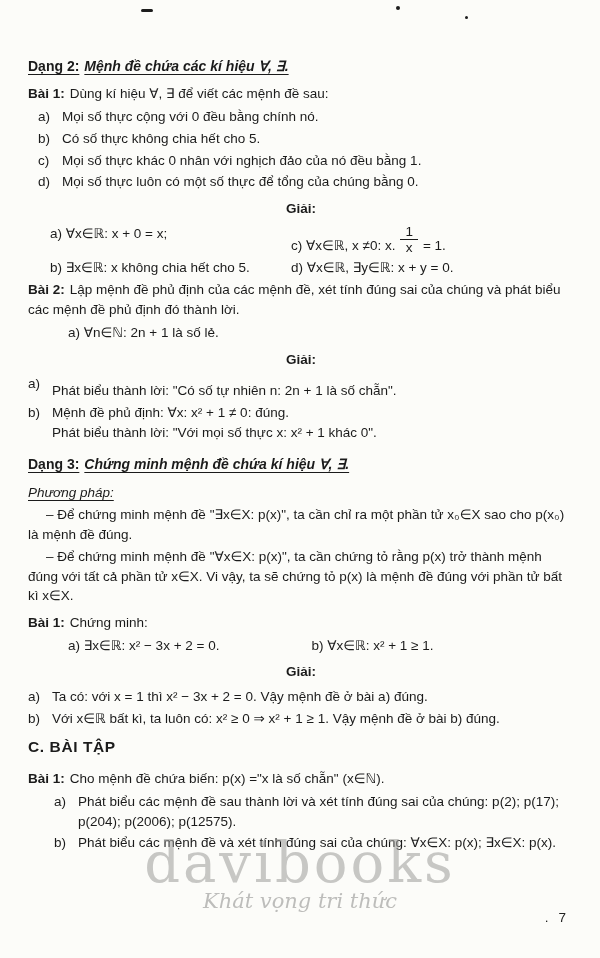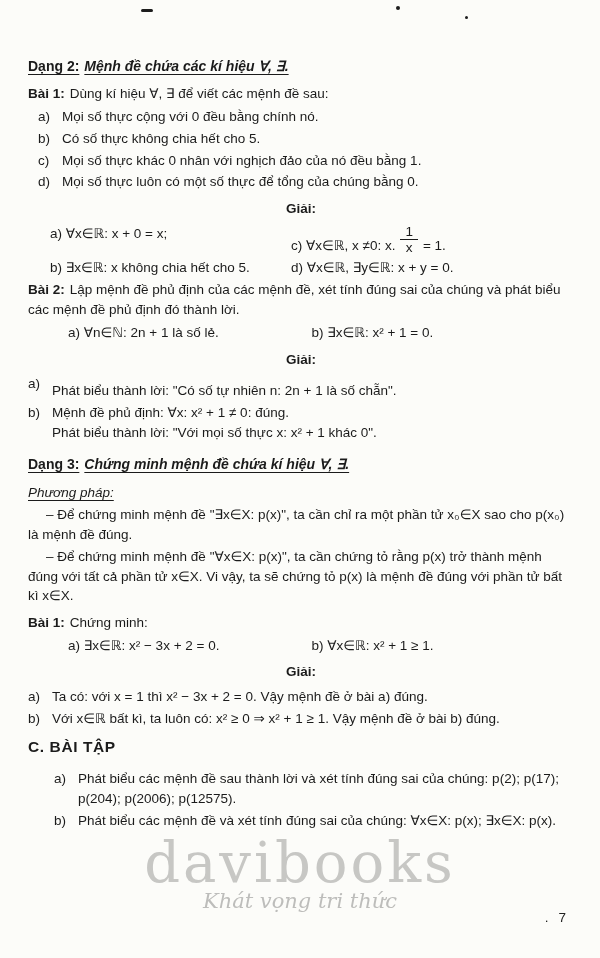--- a/index.html
+++ b/index.html
@@ -99,21 +99,20 @@
       <span class="left">b) ∃x∈ℝ: x không chia hết cho 5.</span>
       <span>d) ∀x∈ℝ, ∃y∈ℝ: x + y = 0.</span>
     </div>
 
     <p class="para">
       <b class="blabel">Bài 2:</b><span>Lập mệnh đề phủ định của các mệnh đề, xét tính đúng sai của chúng và phát biểu các mệnh đề phủ định đó thành lời.</span>
     </p>
 
     <div class="subrow">
       <span class="left">a) ∀n∈ℕ: 2n + 1 là số lẻ.</span>
-      <span>b) ∃x∈ℝ: x² + 1 = 0.</span>
     </div>
 
     <p class="giai">Giải:</p>
 
     <div class="li">
       <span class="marker">a)</span>
       <div class="litext">
         <div class="gap">Phát biểu thành lời: "Có số tự nhiên n: 2n + 1 là số chẵn".</div>
       </div>
     </div>
@@ -150,20 +149,23 @@
       <span class="marker">a)</span>
       <div class="litext">Ta có: với x = 1 thì x² − 3x + 2 = 0. Vậy mệnh đề ở bài a) đúng.</div>
     </div>
     <div class="li">
       <span class="marker">b)</span>
       <div class="litext">Với x∈ℝ bất kì, ta luôn có: x² ≥ 0 ⇒ x² + 1 ≥ 1. Vậy mệnh đề ở bài b) đúng.</div>
     </div>
 
     <h2 class="section-c-title">C. BÀI TẬP</h2>
 
+    <p class="para">
+      <b class="blabel">Bài 1:</b><span>Cho mệnh đề chứa biến: p(x) ="x là số chẵn" (x∈ℕ).</span>
+    </p>
 
     <div class="li indent2">
       <span class="marker">a)</span>
       <div class="litext">Phát biểu các mệnh đề sau thành lời và xét tính đúng sai của chúng: p(2); p(17); p(204); p(2006); p(12575).</div>
     </div>
     <div class="li indent2">
       <span class="marker">b)</span>
       <div class="litext">Phát biểu các mệnh đề và xét tính đúng sai của chúng: ∀x∈X: p(x); ∃x∈X: p(x).</div>
     </div>
 

